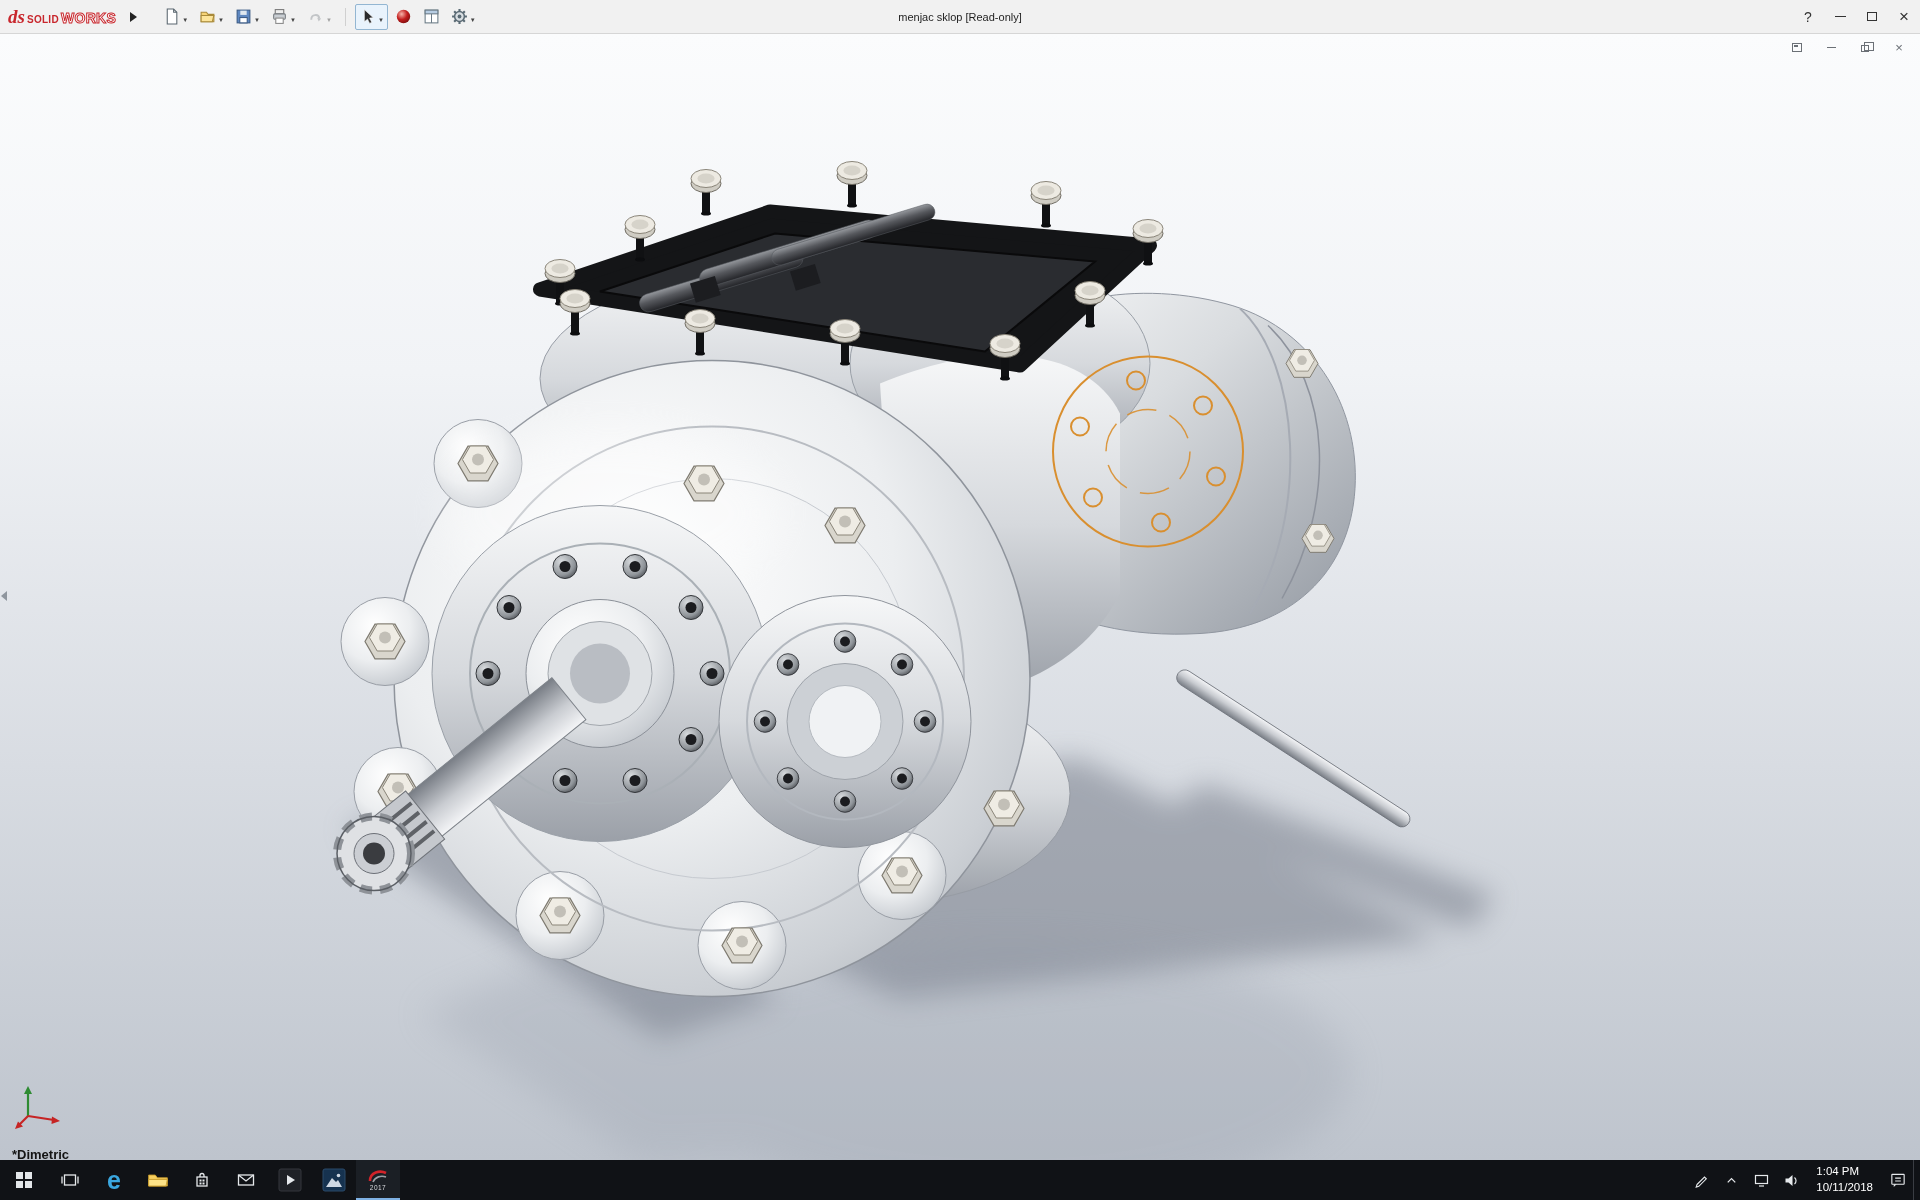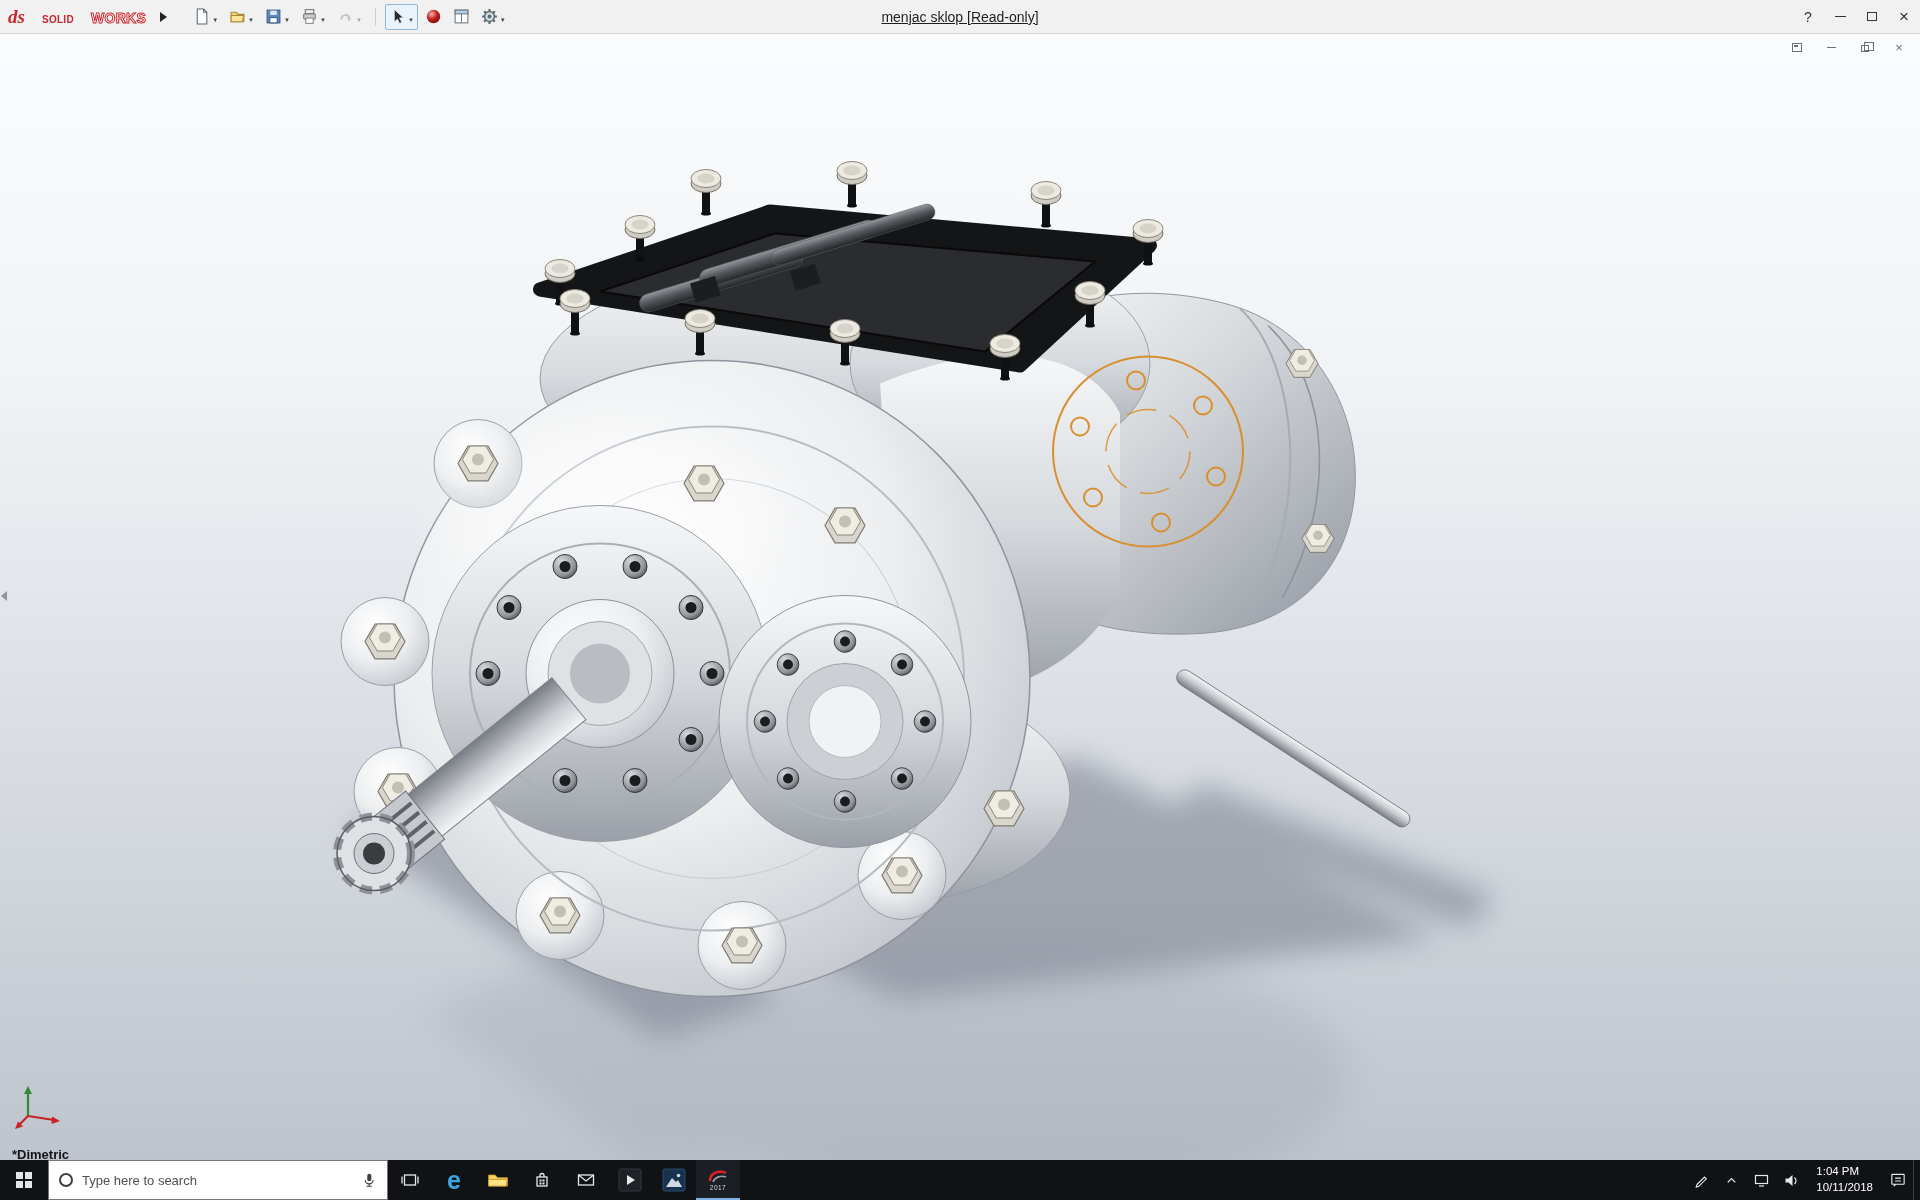--- a/index.html
+++ b/index.html
@@ -1,33 +1,33 @@
 <!DOCTYPE html>
 <html><head>
 <meta charset="utf-8">
 <style>
   * { box-sizing: border-box; margin: 0; padding: 0; }
   html, body { width: 1920px; height: 1200px; overflow: hidden; font-family: "Liberation Sans", sans-serif; }
   .app { width: 1920px; height: 1200px; display: flex; flex-direction: column; background: #fff; }
 
   
   .titlebar { flex: 0 0 33px; background: #f1f1f1; border-bottom: 1px solid #d6d6d6; display: flex; align-items: center; padding-left: 8px; position: relative; }
-  .logo { display: flex; align-items: baseline; gap: 17px; margin-right: 8px; }
+  .logo { display: flex; align-items: baseline; gap: 2px; margin-right: 8px; }
   .logo-mark { color: #c8262c; font: italic 700 19px "Liberation Serif", serif; }
   .logo-solid { color: #c8262c; font-weight: 700; font-size: 10px; letter-spacing: .3px; }
   .logo-works { color: #ffffff; -webkit-text-stroke: 1px #c8262c; font-weight: 700; font-size: 14px; letter-spacing: .3px; }
   .flyout-btn { background: none; border: none; margin: 0 6px; display: flex; align-items: center; }
   .flyout-tri { width: 0; height: 0; border-top: 5px solid transparent; border-bottom: 5px solid transparent; border-left: 7px solid #222; }
   .tb-group { display: flex; align-items: center; gap: 3px; margin-left: 16px; }
   .tool-btn { height: 26px; padding: 2px 3px; display: flex; align-items: center; gap: 2px; background: none; border: 1px solid transparent; border-radius: 2px; }
   .tool-btn.active { border-color: #93b6d2; background: #e9f3fc; }
   .tool-btn.disabled { opacity: .45; }
   .caret { font-size: 6px; color: #444; line-height: 1; transform: translateY(3px); }
   .tb-sep { width: 1px; height: 18px; background: #d0d0d0; margin: 0 6px; }
-  .doc-title { position: absolute; left: 50%; transform: translateX(-50%); font-size: 14px; color: #1f1f1f; white-space: nowrap; text-decoration: underline; }
+  .doc-title { position: absolute; left: 50%; transform: translateX(-50%); font-size: 11px; color: #1f1f1f; white-space: nowrap; }
   .win-controls { margin-left: auto; display: flex; align-items: stretch; height: 33px; }
   .win-btn { width: 32px; border: none; background: none; display: flex; align-items: center; justify-content: center; font-size: 14px; color: #333; }
   .glyph-min { display: inline-block; width: 11px; height: 1px; background: #333; }
   .glyph-max { display: inline-block; width: 10px; height: 9px; border: 1px solid #333; }
   .close-glyph { font-size: 17px; line-height: 1; }
 
   
   .viewport { flex: 1; position: relative; background: linear-gradient(180deg, #fbfcfd 0%, #f1f3f6 30%, #d8dce2 65%, #bec4cd 100%); overflow: hidden; }
   .model-svg { position: absolute; inset: 0; width: 100%; height: 100%; }
   .child-controls { position: absolute; top: 5px; right: 12px; display: flex; gap: 16px; align-items: center; }
@@ -409,28 +409,20 @@
   <footer class="taskbar">
     <button class="start-btn">
       <span class="win-logo">
           <span></span>
           <span></span>
           <span></span>
           <span></span>
         </span>
     </button>
 
-    <div class="search-box">
-      <span class="search-circle"></span>
-      <input class="search-input" type="text" placeholder="Type here to search" style="">
-      <svg width="16" height="18" viewBox="0 0 18 18">
-          <rect x="7" y="2" width="4.6" height="8.5" rx="2.3" fill="#3f3f3f"></rect>
-          <path d="M4.8,9 a4.4,4.4 0 0 0 8.8,0 M9.2,13.5 v2.5 M6.2,16 h6" stroke="#3f3f3f" stroke-width="1.3" fill="none"></path>
-        </svg>
-    </div>
 
     <button class="tb-btn">
       <svg width="20" height="20" viewBox="0 0 20 20">
           <rect x="4.5" y="5" width="11" height="10" fill="none" stroke="#e6e9ec" stroke-width="1.3"></rect>
           <path d="M2 6.5v7 M18 6.5v7" stroke="#e6e9ec" stroke-width="1.3"></path>
         </svg>
     </button>
     <button class="tb-btn">
       <span class="edge-glyph">e</span>
     </button>

